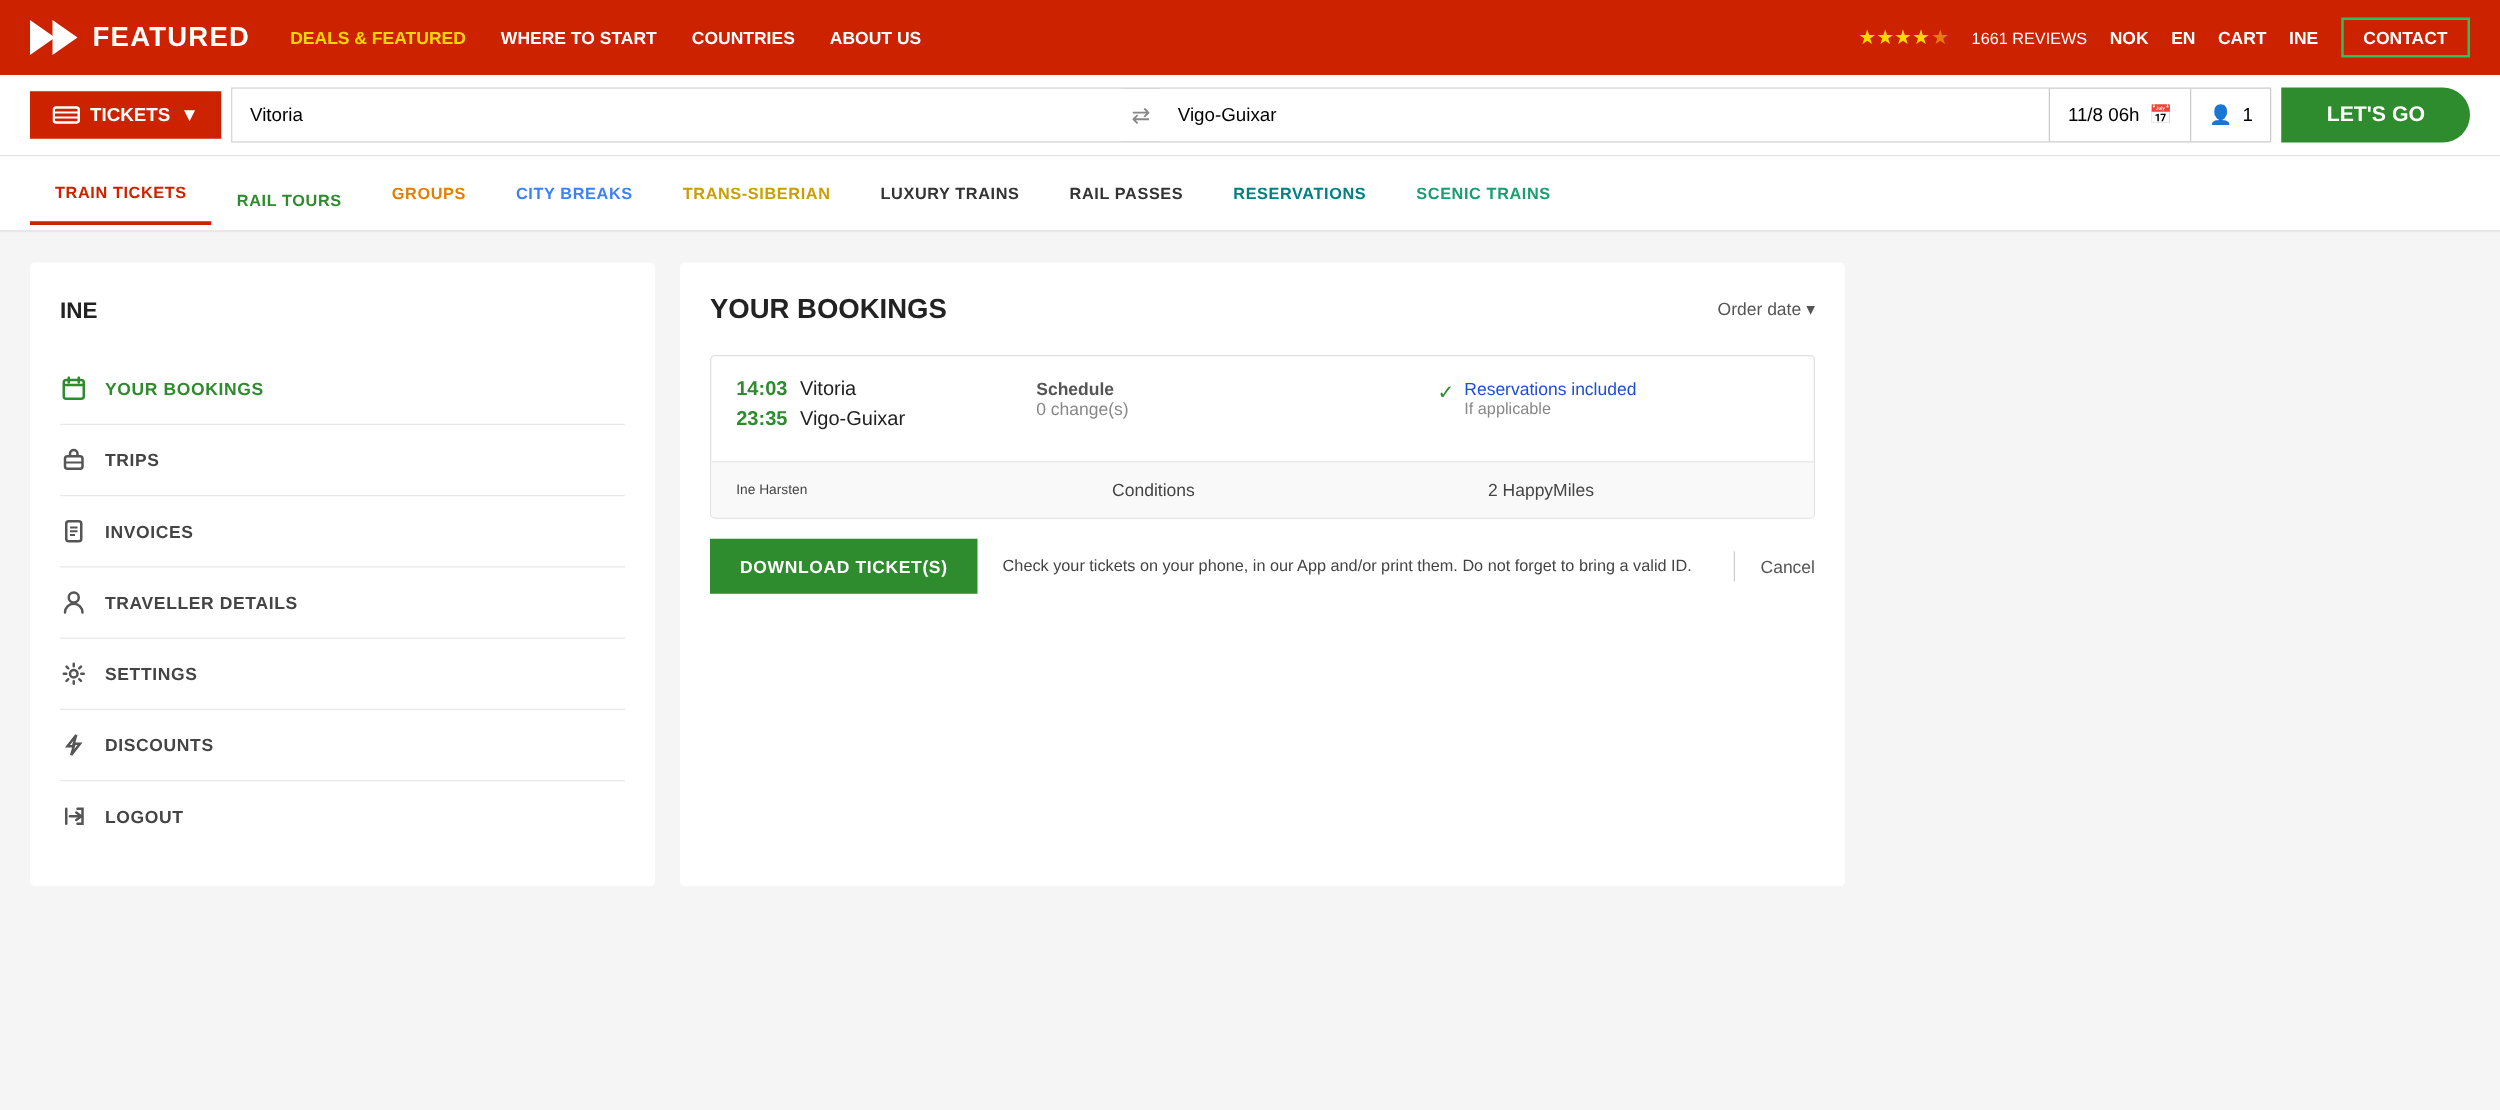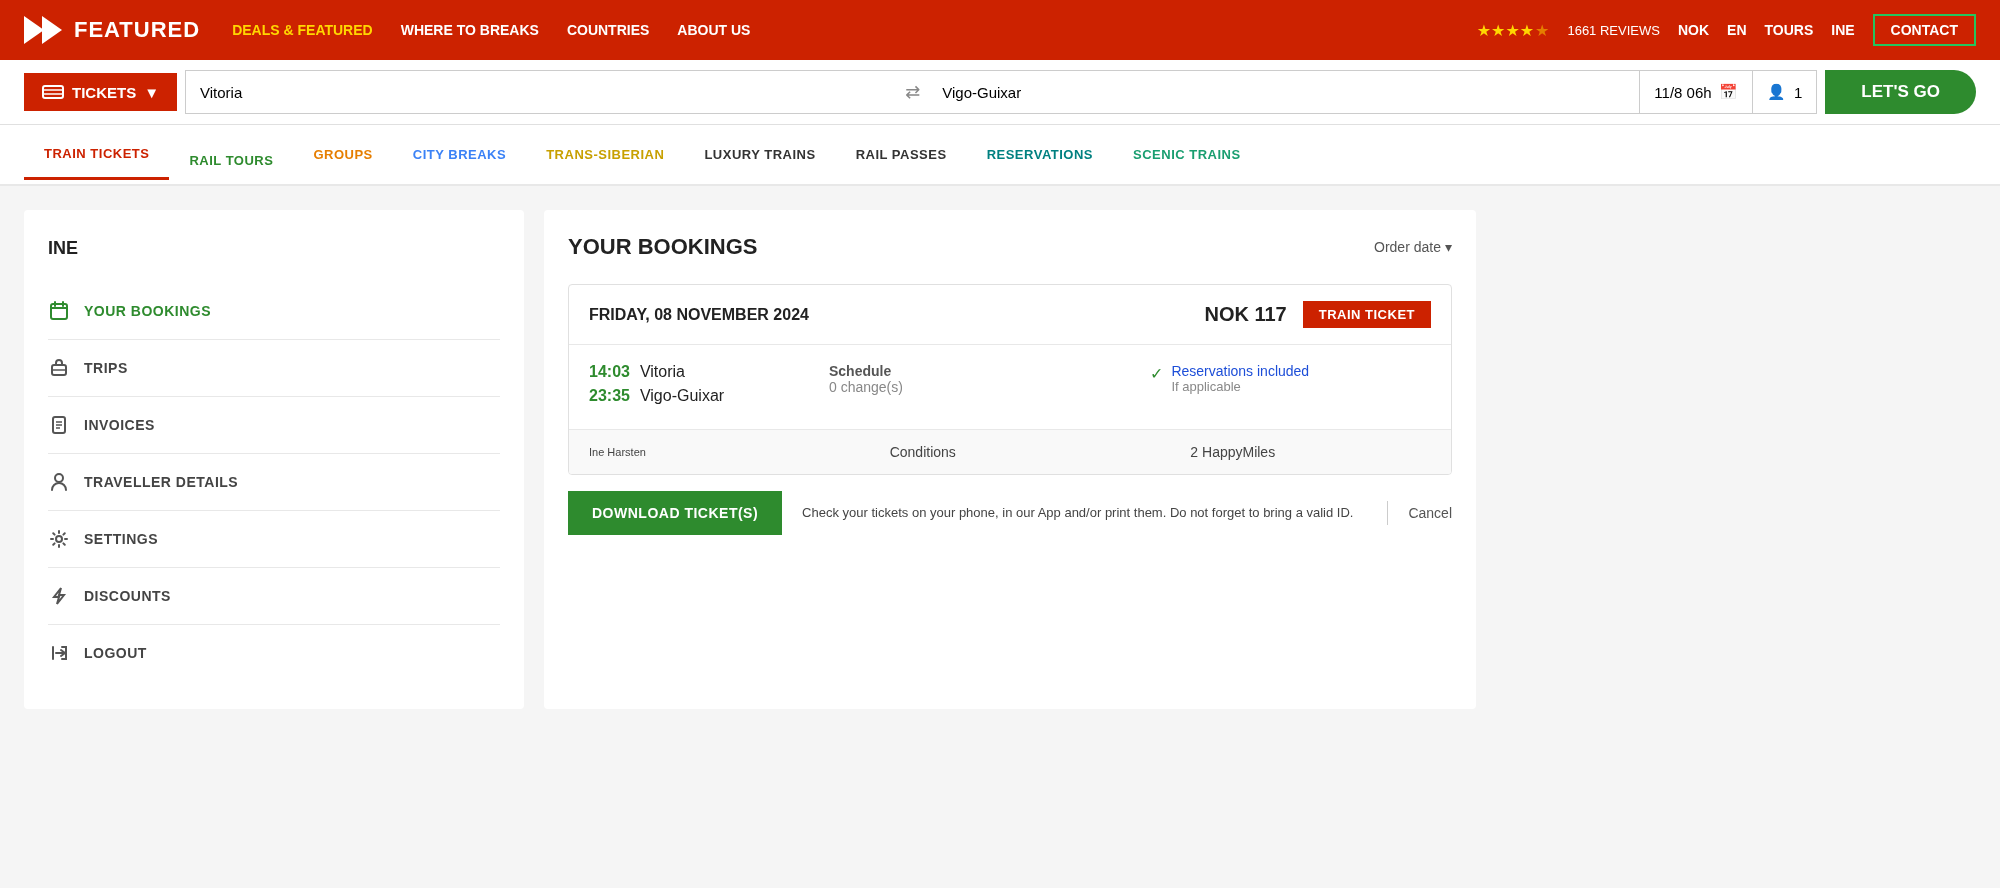--- a/index.html
+++ b/index.html
@@ -352,30 +352,30 @@
   <div class="top-nav">
     <a class="logo">
       <svg class="logo-icon" viewBox="0 0 40 28" fill="white">
         <polygon points="0,0 20,14 0,28" fill="white"></polygon>
         <polygon points="18,0 38,14 18,28" fill="white"></polygon>
       </svg>
       <span>FEATURED</span>
     </a>
     <div class="top-nav-links">
       <a class="featured">DEALS &amp; FEATURED</a>
-      <a>WHERE TO BREAKS</a>
+      <a>WHERE TO START</a>
       <a>COUNTRIES</a>
       <a>ABOUT US</a>
     </div>
     <div class="top-nav-right">
       <div class="stars">★★★★<span style="color:#ffd700;opacity:0.5">★</span></div>
       <span class="reviews-text">1661 REVIEWS</span>
       <span class="top-nav-btn">NOK</span>
       <span class="top-nav-btn">EN</span>
-      <span class="top-nav-btn">TOURS</span>
+      <span class="top-nav-btn">CART</span>
       <span class="top-nav-btn">INE</span>
       <button class="contact-btn">CONTACT</button>
     </div>
   </div>
 </nav>
 
 <div class="search-bar">
   <button class="tickets-btn">
     <svg viewBox="0 0 22 18" fill="none" xmlns="http://www.w3.org/2000/svg">
       <rect x="1" y="3" width="20" height="12" rx="2" stroke="white" stroke-width="2" fill="none"></rect>
@@ -505,27 +505,20 @@
   <div class="bookings-section">
     <div class="bookings-header">
       <h2 class="bookings-title">YOUR BOOKINGS</h2>
       <div class="order-date">
         <span>Order date</span>
         <span>▾</span>
       </div>
     </div>
 
     <div class="booking-card">
-      <div class="booking-card-header">
-        <span class="booking-date">FRIDAY, 08 NOVEMBER 2024</span>
-        <div class="booking-header-right">
-          <span class="booking-price">NOK 117</span>
-          <span class="train-ticket-badge">TRAIN TICKET</span>
-        </div>
-      </div>
 
       <div class="booking-card-body">
         <div class="journey-times">
           <div class="time-row">
             <span class="time">14:03</span>
             <span class="station">Vitoria</span>
           </div>
           <div class="time-row">
             <span class="time">23:35</span>
             <span class="station">Vigo-Guixar</span>

